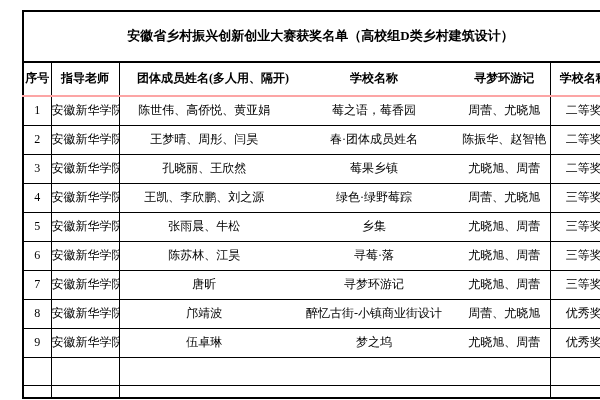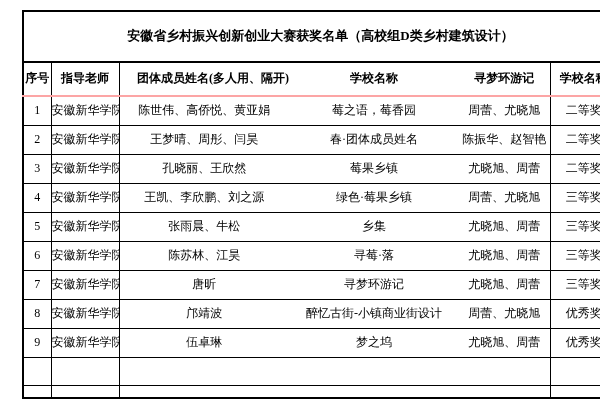--- a/index.html
+++ b/index.html
@@ -111,21 +111,21 @@
       <td class="nvr">孔晓丽、王欣然</td>
       <td class="nvr">莓果乡镇</td>
       <td class="vr">尤晓旭、周蕾</td>
       <td>二等奖</td>
     </tr>
 
     <tr class="data-row">
       <td class="vr">4</td>
       <td class="vr">安徽新华学院</td>
       <td class="nvr">王凯、李欣鹏、刘之源</td>
-      <td class="nvr">绿色·莓果乡镇</td>
+      <td class="nvr">绿色·绿野莓踪</td>
       <td class="vr">周蕾、尤晓旭</td>
       <td>三等奖</td>
     </tr>
 
     <tr class="data-row">
       <td class="vr">5</td>
       <td class="vr">安徽新华学院</td>
       <td class="nvr">张雨晨、牛松</td>
       <td class="nvr">乡集</td>
       <td class="vr">尤晓旭、周蕾</td>

